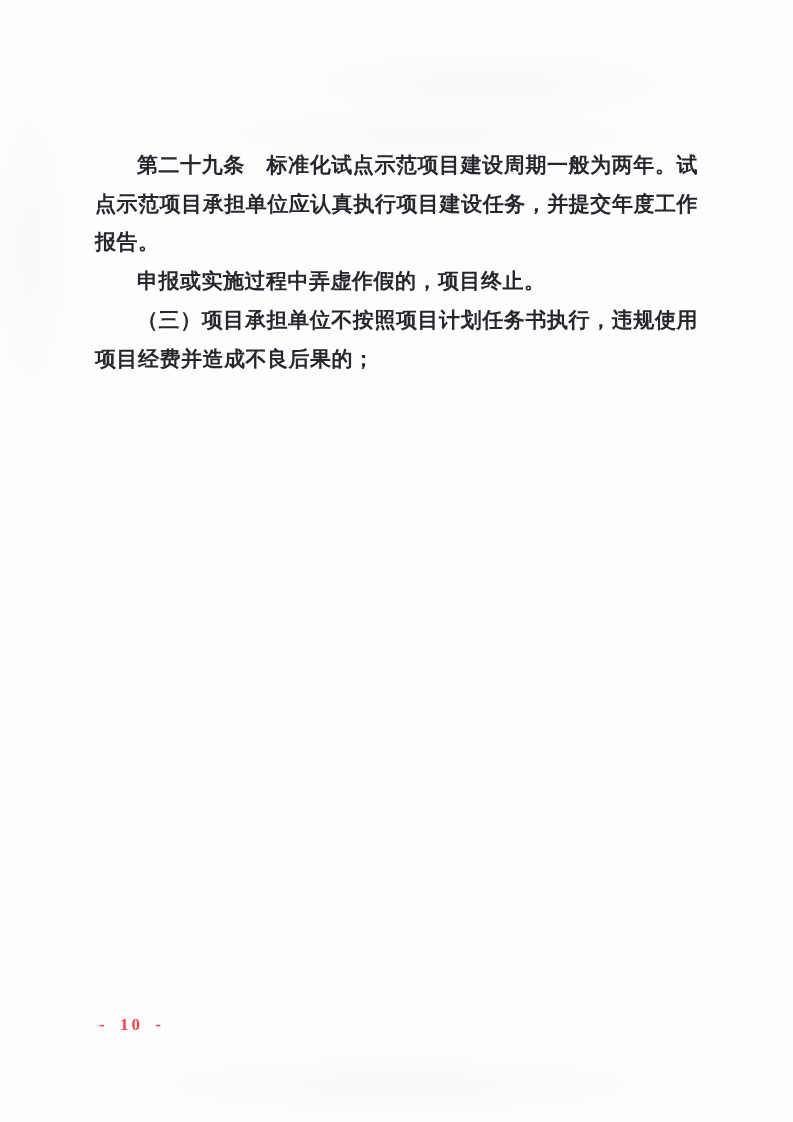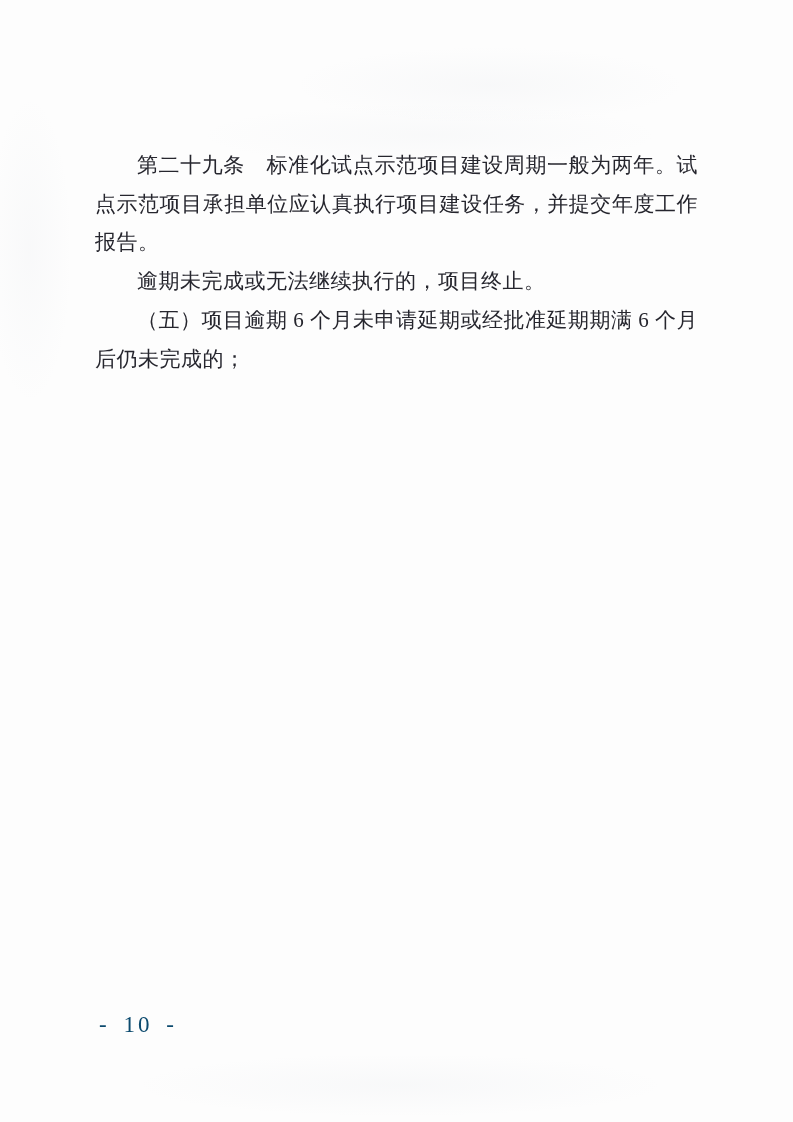--- a/index.html
+++ b/index.html
@@ -1,15 +1,15 @@
 <!DOCTYPE html>
 <html><head>
 <meta charset="utf-8">
 <style>
-  * { margin: 0; padding: 0; box-sizing: border-box; }
+  * { margin: 0; padding: 0; box-sizing: border-box; font-weight: bold; }
 
   html, body {
     width: 793px;
     height: 1122px;
   }
 
   body {
     font-family: "Liberation Serif", "DejaVu Serif", serif;
     background: #ffffff;
   }
@@ -48,36 +48,36 @@
     color: #26262e;
     text-align: justify;
     text-justify: inter-character;
     text-indent: 2em;
   }
 
   .page-number {
     position: absolute;
     left: 99px;
     top: 1013px;
-    font-size: 23px;
+    font-size: 17px;
     line-height: 24px;
     letter-spacing: 3px;
     word-spacing: 5px;
-    color: #0c4a6e;
+    color: #ef4444;
     white-space: pre;
   }
 </style>
 </head>
 <body>
 
 <div class="page">
 
   <div class="scan-noise"></div>
 
   <div class="content">
     <p class="para">第二十九条　标准化试点示范项目建设周期一般为两年。试点示范项目承担单位应认真执行项目建设任务，并提交年度工作报告。</p>
-    <p class="para">逾期未完成或无法继续执行的，项目终止。</p>
-    <p class="para">（五）项目逾期 6 个月未申请延期或经批准延期期满 6 个月后仍未完成的；</p>
+    <p class="para">申报或实施过程中弄虚作假的，项目终止。</p>
+    <p class="para">（三）项目承担单位不按照项目计划任务书执行，违规使用项目经费并造成不良后果的；</p>
   </div>
 
   <div class="page-number">- 10 -</div>
 
 </div>
 
 </body></html>

